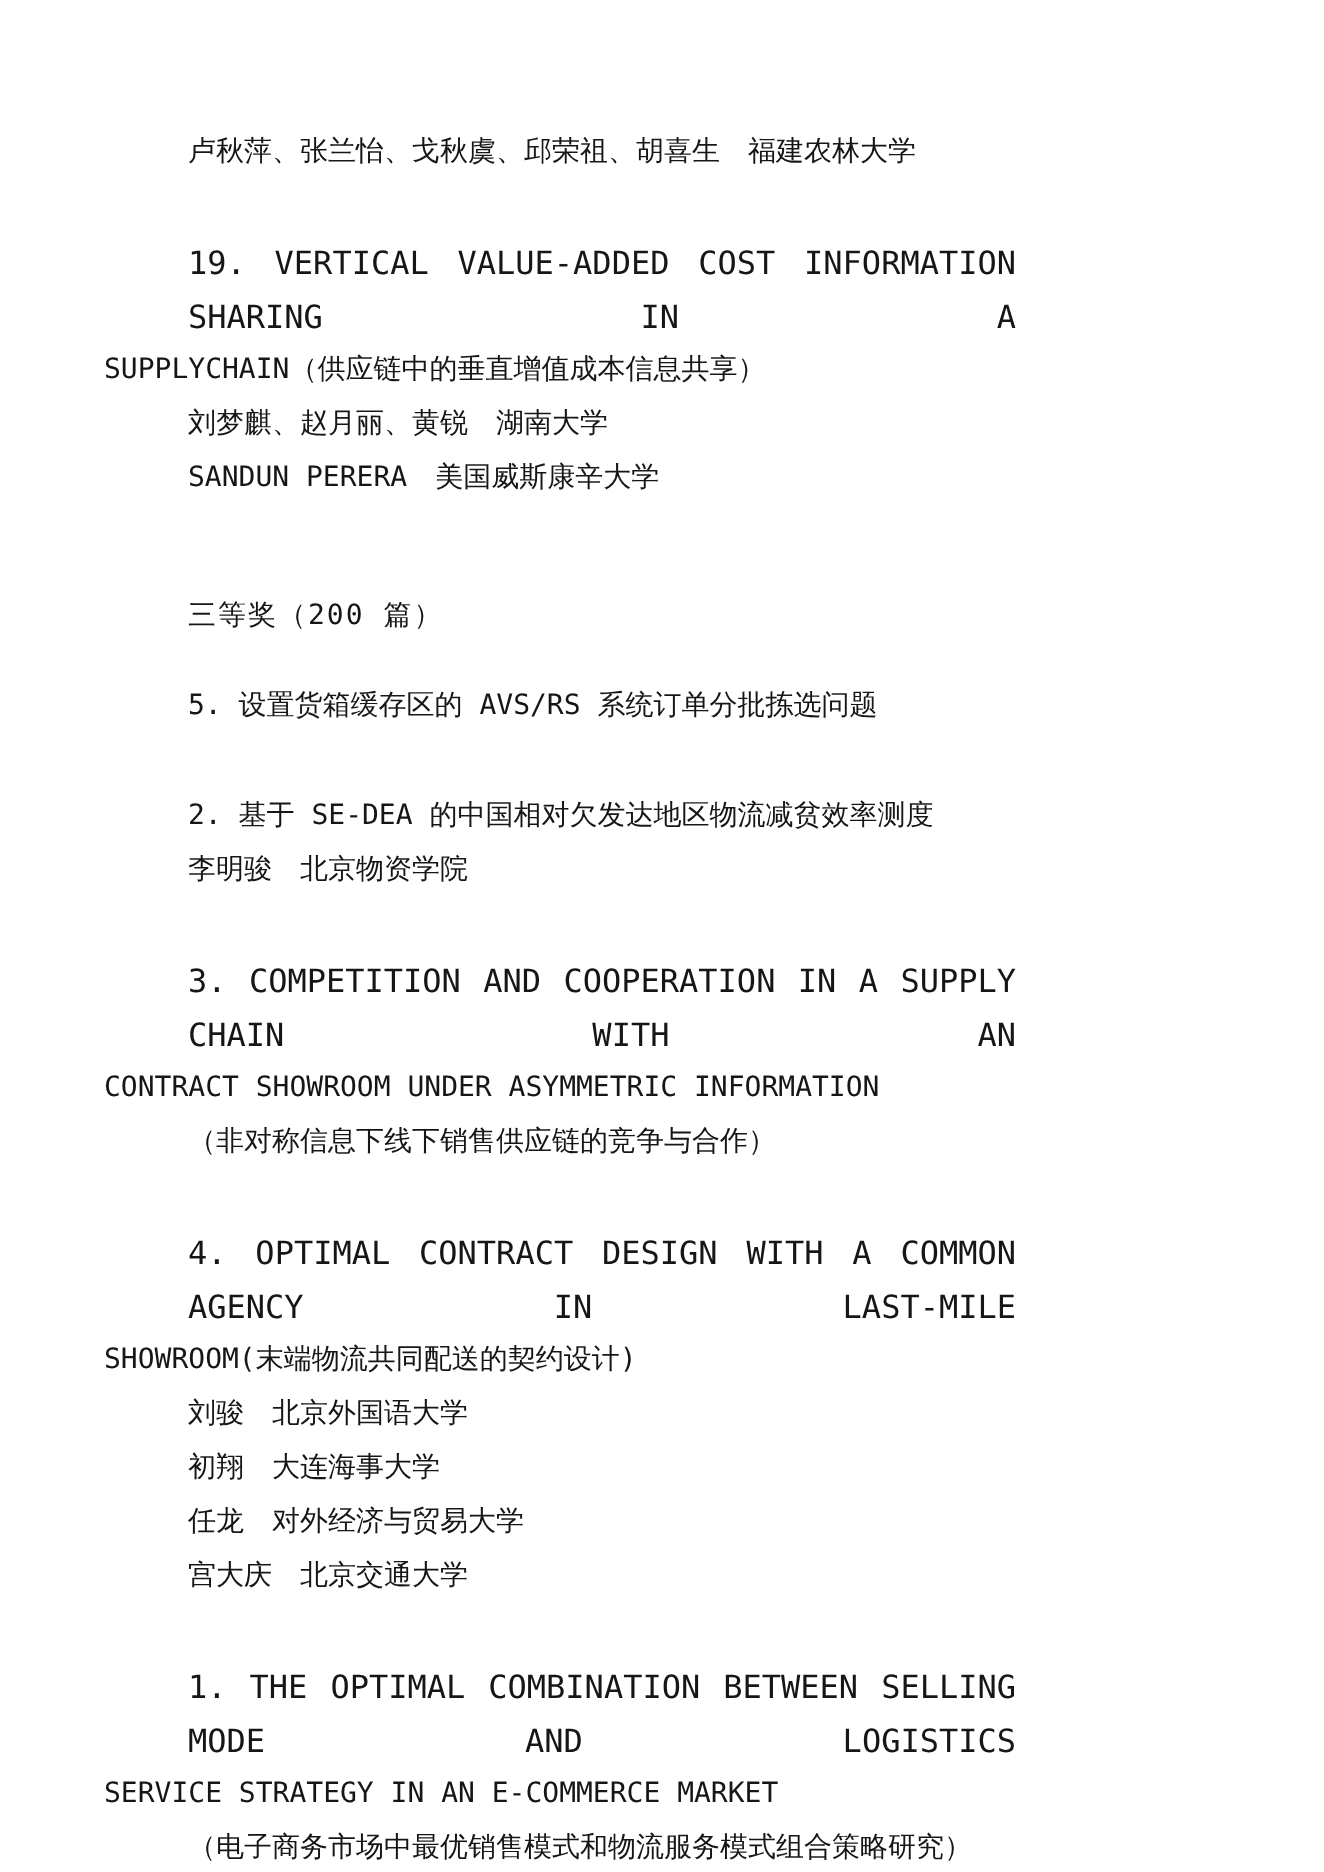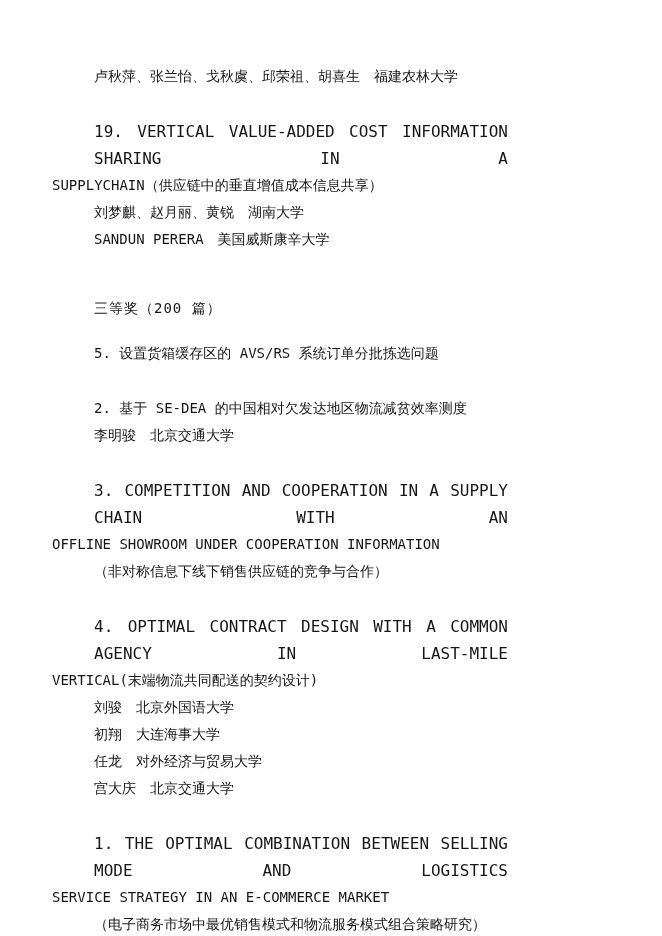--- a/index.html
+++ b/index.html
@@ -56,32 +56,32 @@
   <div class="para heading">
     <span class="line ind">三等奖（200 篇）</span>
   </div>
 
   <div class="para">
     <span class="line ind">5. 设置货箱缓存区的 AVS/RS 系统订单分批拣选问题</span>
   </div>
 
   <div class="para gap-entry">
     <span class="line ind">2. 基于 SE-DEA 的中国相对欠发达地区物流减贫效率测度</span>
-    <span class="line ind">李明骏　北京交通大学</span>
+    <span class="line ind">李明骏　北京物资学院</span>
   </div>
 
   <div class="para gap-entry">
     <span class="line ind stretch">3. COMPETITION AND COOPERATION IN A SUPPLY CHAIN WITH AN</span>
-    <span class="line">OFFLINE SHOWROOM UNDER COOPERATION INFORMATION</span>
+    <span class="line">CONTRACT SHOWROOM UNDER ASYMMETRIC INFORMATION</span>
     <span class="line ind">（非对称信息下线下销售供应链的竞争与合作）</span>
   </div>
 
   <div class="para gap-entry">
     <span class="line ind stretch">4. OPTIMAL CONTRACT DESIGN WITH A COMMON AGENCY IN LAST-MILE</span>
-    <span class="line">VERTICAL(末端物流共同配送的契约设计)</span>
+    <span class="line">SHOWROOM(末端物流共同配送的契约设计)</span>
     <span class="line ind">刘骏　北京外国语大学</span>
     <span class="line ind">初翔　大连海事大学</span>
     <span class="line ind">任龙　对外经济与贸易大学</span>
     <span class="line ind">宫大庆　北京交通大学</span>
   </div>
 
   <div class="para gap-entry">
     <span class="line ind stretch">1. THE OPTIMAL COMBINATION BETWEEN SELLING MODE AND LOGISTICS</span>
     <span class="line">SERVICE STRATEGY IN AN E-COMMERCE MARKET</span>
     <span class="line ind">（电子商务市场中最优销售模式和物流服务模式组合策略研究）</span>

